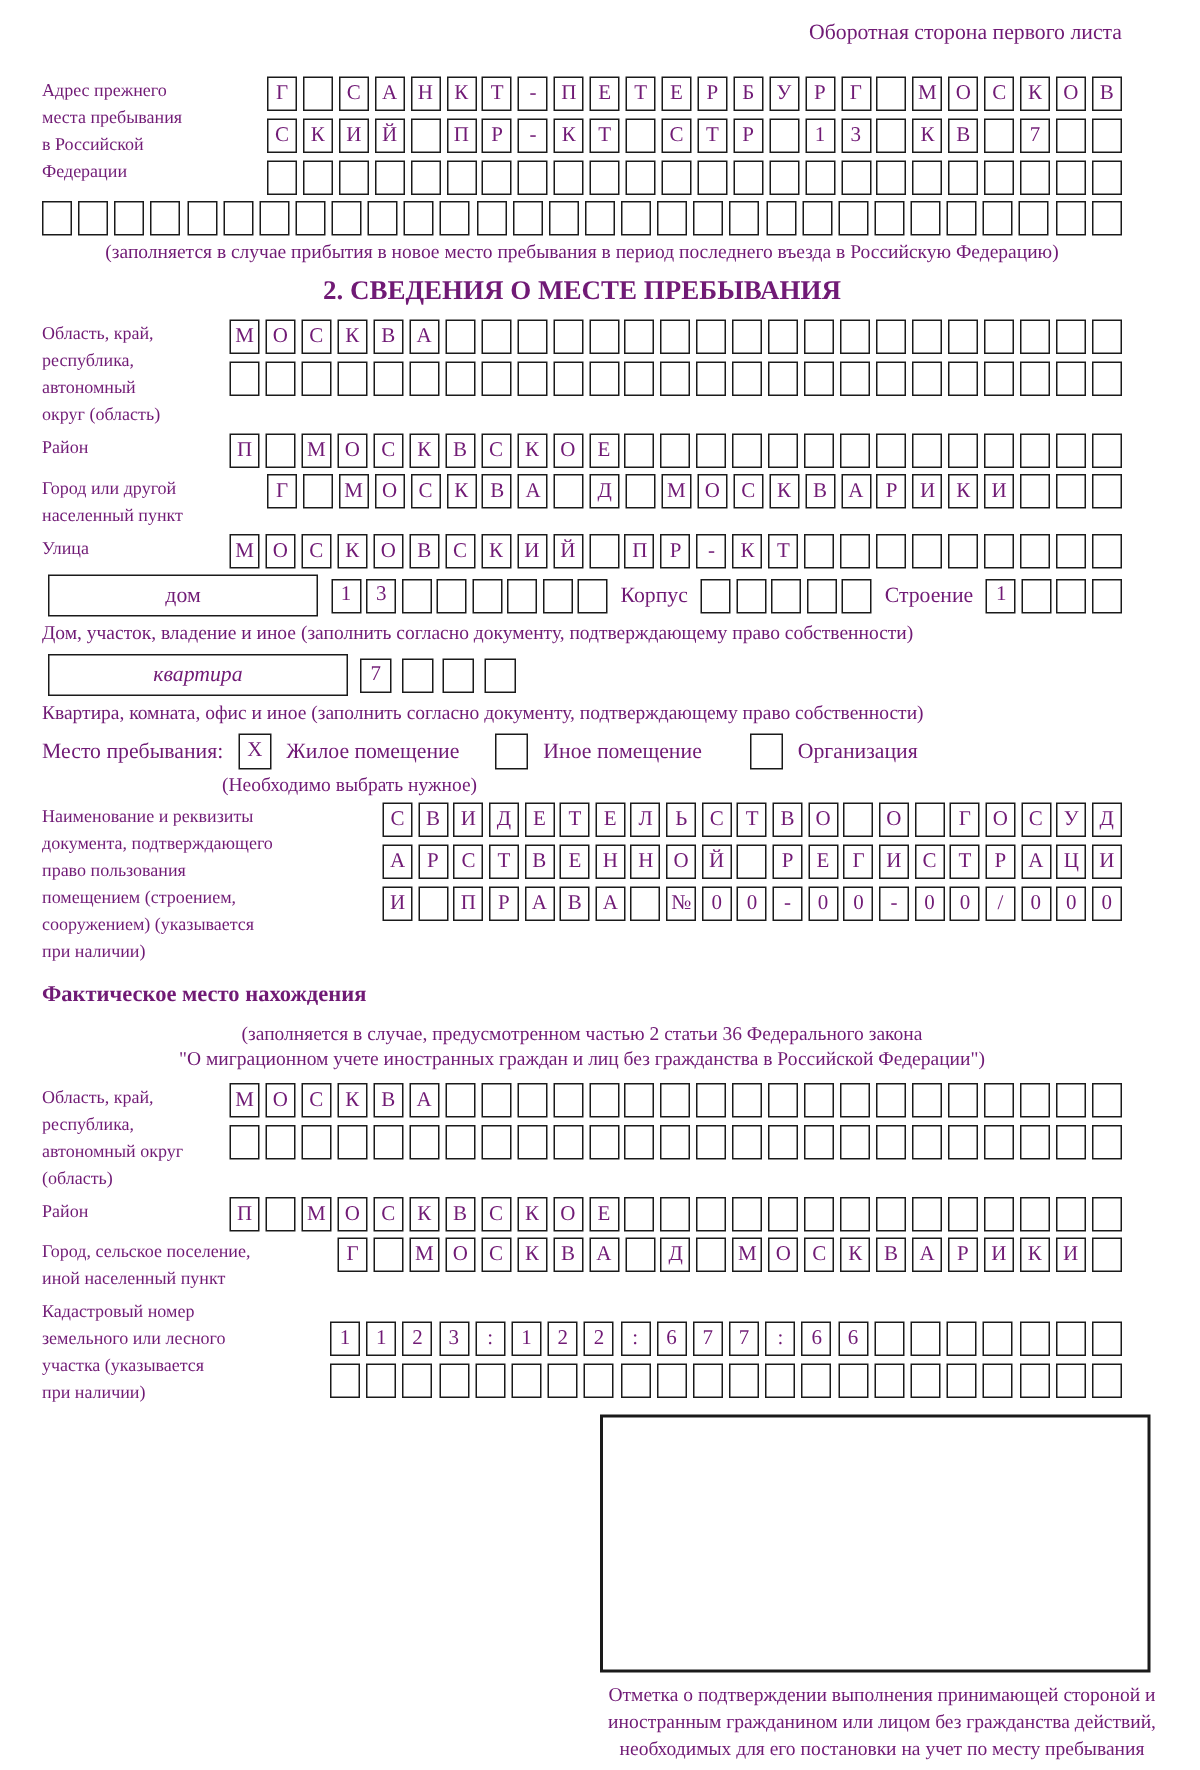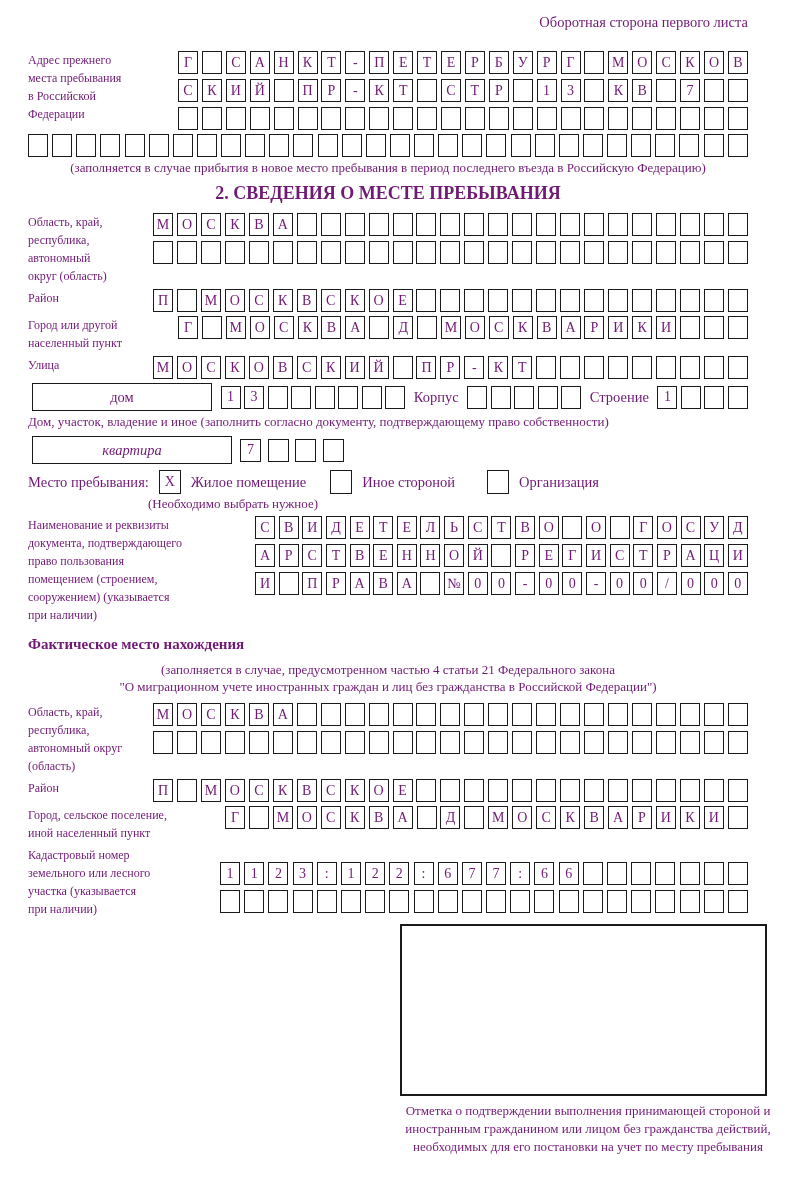--- a/index.html
+++ b/index.html
@@ -377,27 +377,28 @@
 
     <div class="apt-row">
       <div class="labelbox" style="width:200px;font-style:italic;">квартира</div>
       <div class="apt-cells">
           <div class="c cq">7</div>
           <div class="c cq"></div>
           <div class="c cq"></div>
           <div class="c cq"></div>
         </div>
     </div>
+    <div class="caption">Квартира, комната, офис и иное (заполнить согласно документу, подтверждающему право собственности)</div>
 
     <div class="stay-row">
       <span>Место пребывания:</span>
       <div class="c cb">X</div>
       <span style="margin-right:14px;text-align:center;">Жилое помещение</span>
       <div class="c cb"></div>
-      <span style="margin-right:22px;">Иное стороной</span>
+      <span style="margin-right:22px;">Иное помещение</span>
       <div class="c cb"></div>
       <span>Организация</span>
     </div>
     <div class="stay-note">(Необходимо выбрать нужное)</div>
 
     <div class="field">
       <div class="lbl lc227">Наименование и реквизиты
 документа, подтверждающего
 право пользования
 помещением (строением,
@@ -470,21 +471,21 @@
             <div class="c">0</div>
             <div class="c">/</div>
             <div class="c">0</div>
             <div class="c">0</div>
             <div class="c">0</div>
           </div>
       </div>
     </div>
 
     <div class="fact-title">Фактическое место нахождения</div>
-    <div class="fact-note">(заполняется в случае, предусмотренном частью 4 статьи 21 Федерального закона</div>
+    <div class="fact-note">(заполняется в случае, предусмотренном частью 2 статьи 36 Федерального закона</div>
     <div class="fact-note2">"О миграционном учете иностранных граждан и лиц без гражданства в Российской Федерации")</div>
 
     <div class="field">
       <div class="lbl lc125">Область, край,
 республика,
 автономный округ
 (область)</div>
       <div class="rows">
         <div class="brow rw595">
             <div class="c">М</div>

